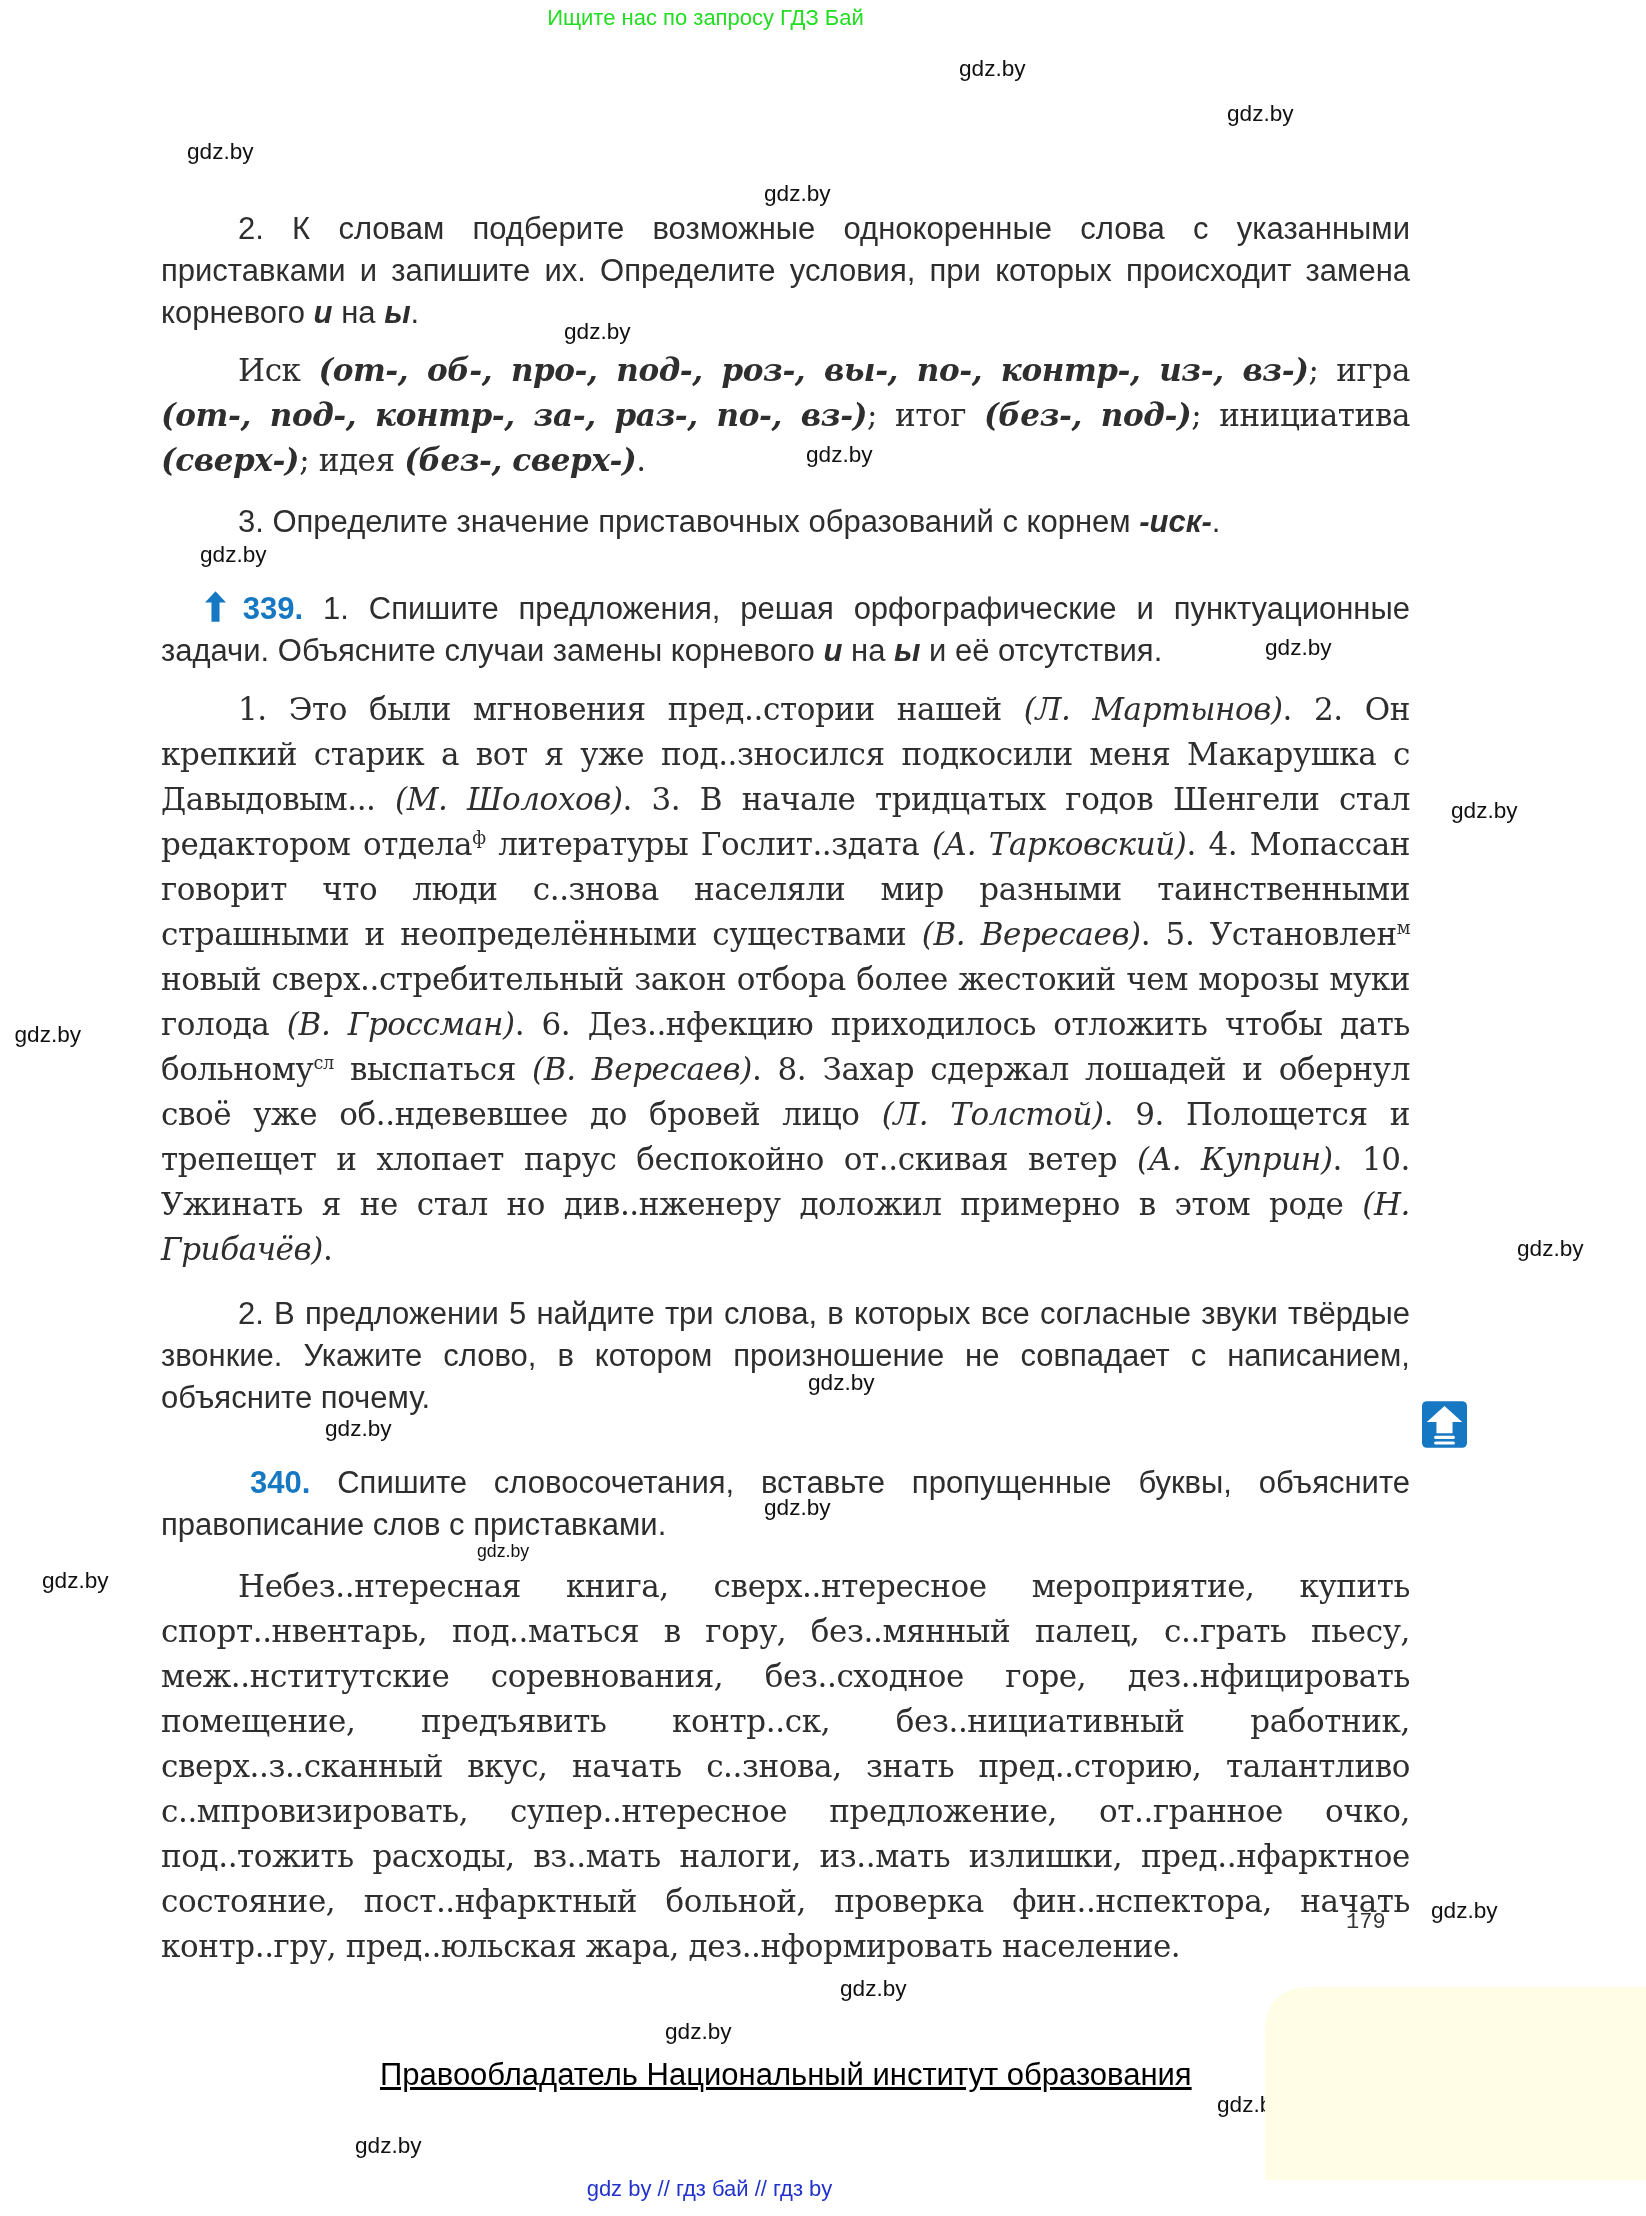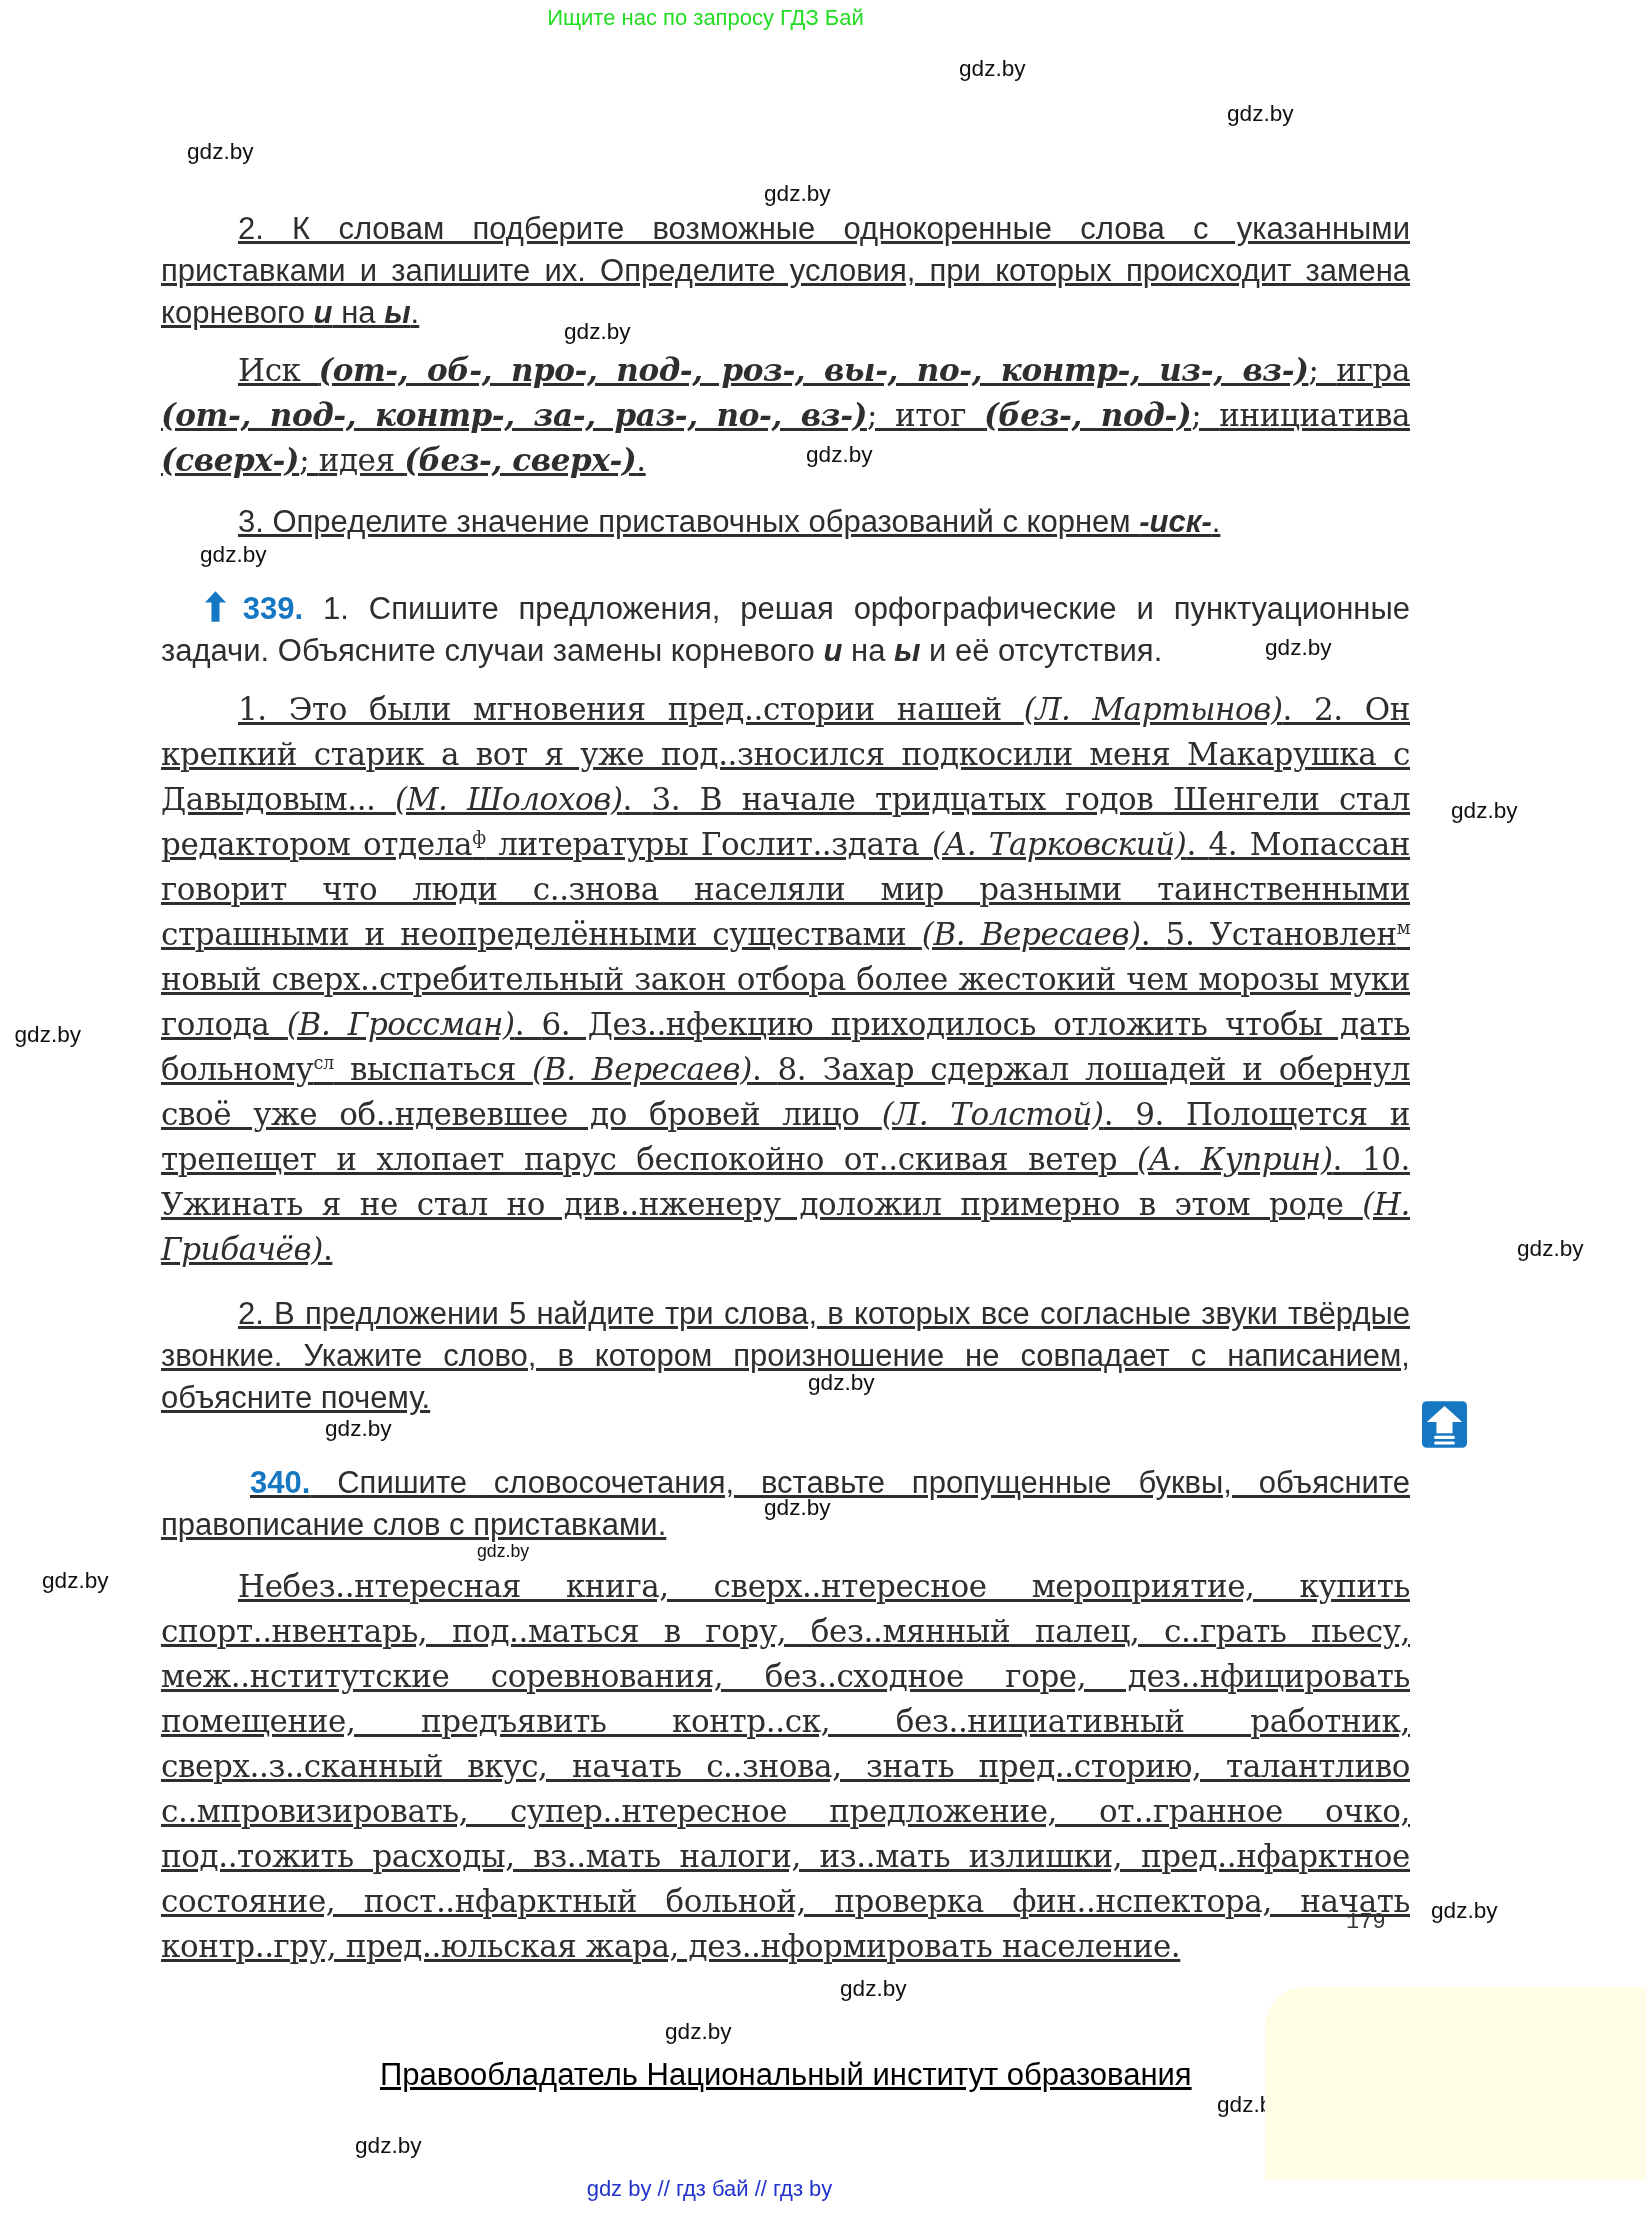--- a/index.html
+++ b/index.html
@@ -3,21 +3,21 @@
 <meta charset="utf-8">
 <style>
   html, body { margin:0; padding:0; background:#ffffff; }
   body { width:1647px; height:2216px; position:relative; overflow:hidden; font-family:"Liberation Sans", sans-serif; color:#2a2a2a; }
   .top-banner { position:absolute; top:4.8px; left:0; width:1411px; text-align:center; color:#22dd22; font-size:22px; font-family:"Liberation Sans", sans-serif; }
   .wm { position:absolute; font-family:"Liberation Sans", sans-serif; font-size:22.6px; color:#111; white-space:nowrap; }
   .wm.small { font-size:17.7px; }
   .sans { font-family:"Liberation Sans", sans-serif; font-size:31px; line-height:42px; color:#2e2e2e; text-align:justify; }
   .serif { font-family:"DejaVu Serif", "Liberation Serif", serif; font-size:31px; line-height:45px; color:#2e2e2e; text-align:justify; letter-spacing:-0.4px; }
   .block { position:absolute; left:161px; width:1249px; }
-  .indent { text-indent:77px;text-decoration:underline; }
+  .indent { text-indent:77px; }
   .bi { font-weight:bold; font-style:italic; }
   .it { font-style:italic; }
   .num { color:#1677c2; font-weight:bold;margin-left:12px; }
   .sup { font-size:17.7px; vertical-align:super; line-height:0; }
   .up-arrow { display:inline-block; width:21px; height:31px; vertical-align:-3.2px; margin-right:4.8px; }
   .page-tab { position:absolute; left:1265px; top:1987px; width:381px; height:193px; background:#fffde6; border-top-left-radius:40px; }
   .page-num { position:absolute; left:1346px; top:1910px; font-family:Liberation Mono, monospace; font-size:22px; color:#333; }
   .rights { position:absolute; left:380px; top:2057px; font-size:31px; color:#000000; text-decoration:underline; white-space:nowrap; }
   .footer { position:absolute; top:2176px; left:0; width:1419px; text-align:center; color:#2233cc; font-size:22px; }
   .side-icon { position:absolute; left:1422px; top:1401px; width:45px; height:47px; }

